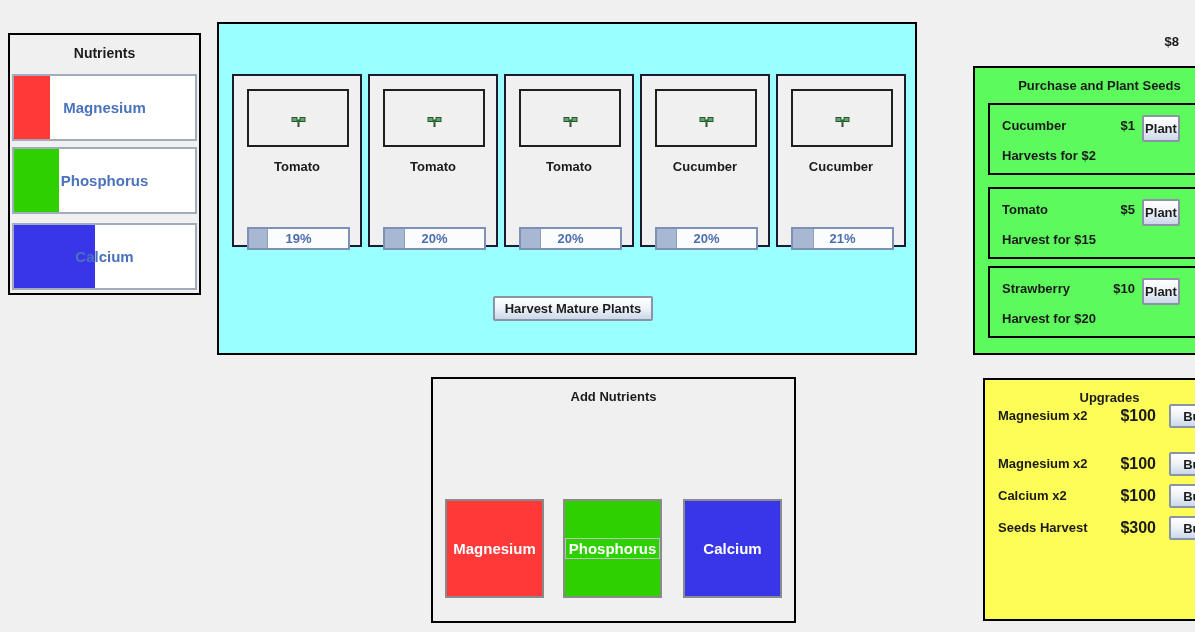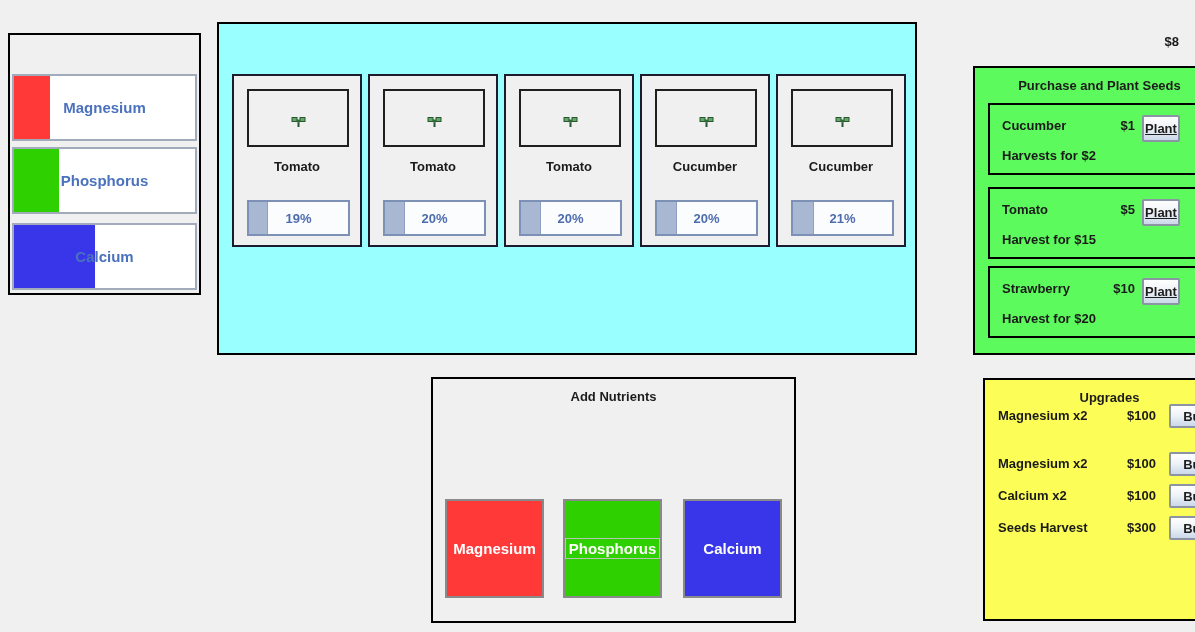--- a/index.html
+++ b/index.html
@@ -37,21 +37,21 @@
     background:#f0f0f0; border:2px solid #1c1c2e;
   }
   .plant-img {
     position:absolute; left:13px; top:13px; width:102px; height:58px;
     border:2px solid #1f1f1f; background:#f0f0f0;
     display:flex; align-items:center; justify-content:center;
   }
   .plant-img svg { margin-top:10px; }
   .plant-name { position:absolute; top:83px; left:0; right:0; text-align:center; font-size:13px; }
   .pbar {
-    position:absolute; left:13px; top:124px; width:103px; height:36px;
+    position:absolute; left:13px; top:151px; width:103px; height:23px;
     border:2px solid #7d90b5; background:#fbfcfe; overflow:hidden;
   }
   .pbar .fill { position:absolute; left:0; top:0; bottom:0; background:#a9b8d2; border-right:1px solid #8da0c2; }
   .pbar .ptext {
     position:absolute; left:0; right:0; top:0; bottom:0;
     display:flex; align-items:center; justify-content:center;
     font-size:13px; color:#4d6cae;
   }
 
   
@@ -63,47 +63,48 @@
     font-family:"Liberation Sans", sans-serif;
   }
   .harvest-btn { left:274px; top:272px; width:160px; height:25px; }
 
   
   .seedshop { left:973px; top:66px; width:253px; height:289px; background:#5dfa5d; }
   .seed-item { position:absolute; left:13px; width:227px; height:72px; border:2px solid #000; }
   .seed-name { position:absolute; left:12px; top:13px; font-size:13px; }
   .seed-price { position:absolute; left:95px; top:13px; width:50px; text-align:right; font-size:13px; }
   .seed-note { position:absolute; left:12px; top:43px; font-size:13px; }
-  .plant-btn { left:152px; top:10px; width:38px; height:27px;text-decoration:underline; }
+  .plant-btn { left:152px; top:10px; width:38px; height:27px; }
 
   
   .addnutrients { left:391px; top:377px; width:365px; height:246px; background:#f0f0f0;margin-left:40px; }
   .nutri-btn {
     position:absolute; top:120px; width:99px; height:99px;
     border:2px solid #8a8a8a; display:flex; align-items:center; justify-content:center;
     color:#ffffff; font-size:15px; font-weight:bold; cursor:pointer;
     font-family:"Liberation Sans", sans-serif;
   }
   .nutri-btn .focus-ring { padding:1px 3px; border:1px solid #b9c4b9; }
 
   
   .upgrades { left:935px; top:378px; width:253px; height:243px; background:#fdfd57;margin-left:48px; }
   .upg-row { position:absolute; left:0; width:100%; height:24px; }
   .upg-name { position:absolute; left:13px; top:0; line-height:24px; font-size:13px; }
-  .upg-price { position:absolute; left:100px; top:0; width:71px; line-height:24px; text-align:right; font-size:13px; }
+  .upg-price { position:absolute; left:100px; top:0; width:71px; line-height:24px; text-align:right; font-size:16px; }
   .buy-btn { left:184px; top:0; width:53px; height:24px; }
 </style>
 </head>
 <body>
 
 <div id="root">
 
   <div class="money">$8</div>
 
   <div class="panel nutrients">
+    <div class="panel-title">Nutrients</div>
     <div class="nbar" style="top:39px;">
       <div class="fill" style="width: 20%; background: rgb(255, 56, 56);"></div>
       <div class="nlabel">Magnesium</div>
     </div>
     <div class="nbar" style="top:112px;">
       <div class="fill" style="width: 25%; background: rgb(47, 208, 0);"></div>
       <div class="nlabel">Phosphorus</div>
     </div>
     <div class="nbar" style="top:188px;">
       <div class="fill" style="width: 45%; background: rgb(56, 54, 232);"></div>
@@ -186,20 +187,21 @@
           <rect x="6.5" y="6.5" width="2" height="4.5" fill="#27562f"></rect>
         </svg>
       </div>
       <div class="plant-name">Cucumber</div>
       <div class="pbar">
         <div class="fill" style="width: 21%;"></div>
         <div class="ptext">21%</div>
       </div>
     </div>
 
+    <div class="btn harvest-btn">Harvest Mature Plants</div>
   </div>
 
   <div class="panel seedshop">
     <div class="panel-title">Purchase and Plant Seeds</div>
 
     <div class="seed-item" style="top:35px;">
       <div class="seed-name">Cucumber</div>
       <div class="seed-price">$1</div>
       <div class="btn plant-btn">Plant</div>
       <div class="seed-note">Harvests for $2</div>

